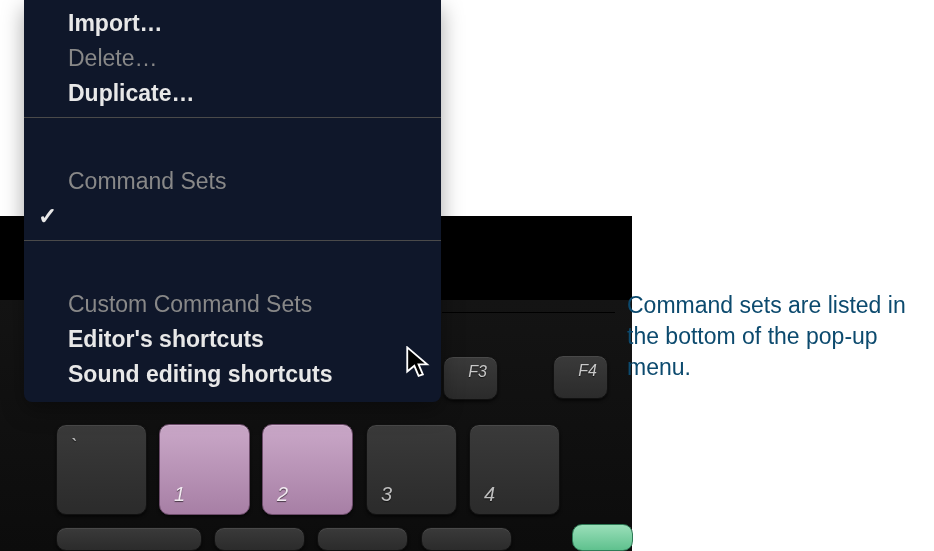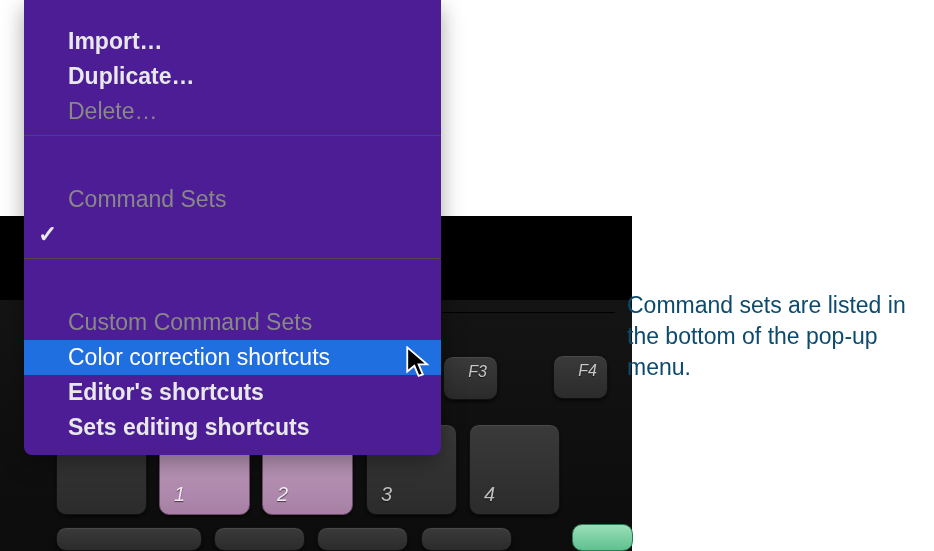--- a/index.html
+++ b/index.html
@@ -69,25 +69,25 @@
     color: #c8c8c8;
     text-shadow: 0 1px 1px rgba(0,0,0,.6);
   }
 
   
   .menu {
     position: absolute;
     left: 24px;
     top: 0;
     width: 417px;
-    background: #4c1d95;
+    background: #0f172a;
     color: #e8e8e8;
     border-radius: 0 0 8px 8px;
     box-shadow: 0 8px 22px rgba(0,0,0,.35);
-    padding: 24px 0 10px 0;
+    padding: 6px 0 10px 0;
     font-size: 23px;
     line-height: 1.35;
   }
   .menu-item, .menu-header {
     display: flex;
     align-items: center;
     padding: 2px 18px 2px 14px;
   }
   .menu-item { cursor: default; }
   .check-col {
@@ -172,56 +172,52 @@
 <div class="key key-dark" style="left:214px; top:527px; width:91px; height:24px;"></div>
 <div class="key key-dark" style="left:317px; top:527px; width:91px; height:24px;"></div>
 <div class="key key-dark" style="left:421px; top:527px; width:91px; height:24px;"></div>
 
 <div class="menu">
 
   <div class="menu-item">
     <span class="check-col"></span>
     <span class="menu-label" style="font-weight:600;">Import…</span>
   </div>
+  <div class="menu-item disabled">
+    <span class="check-col"></span>
+    <span class="menu-label">Delete…</span>
+  </div>
   <div class="menu-item">
     <span class="check-col"></span>
     <span class="menu-label" style="font-weight:600;">Duplicate…</span>
   </div>
-  <div class="menu-item disabled">
-    <span class="check-col"></span>
-    <span class="menu-label">Delete…</span>
-  </div>
 
   <div class="sep"></div>
 
   <div class="menu-header">
     <span class="check-col"></span>
     <span class="menu-label">Command Sets</span>
   </div>
   <div class="menu-item">
     <span class="check-col">✓</span>
   </div>
 
   <div class="sep"></div>
 
   <div class="menu-header">
     <span class="check-col"></span>
     <span class="menu-label">Custom Command Sets</span>
   </div>
-  <div class="menu-item highlight">
-    <span class="check-col"></span>
-    <span class="menu-label">Color correction shortcuts</span>
-  </div>
   <div class="menu-item">
     <span class="check-col"></span>
     <span class="menu-label" style="font-weight:600;">Editor's shortcuts</span>
   </div>
   <div class="menu-item">
     <span class="check-col"></span>
-    <span class="menu-label" style="font-weight:600;">Sets editing shortcuts</span>
+    <span class="menu-label" style="font-weight:600;">Sound editing shortcuts</span>
   </div>
 </div>
 
 <div class="callout-line"></div>
 <div class="callout-text">Command sets are listed in the bottom of the pop-up menu.</div>
 
 <svg class="cursor" viewBox="0 0 20 24">
   <path d="M1 1 L1 18 L6 14 L9 21 L12 20 L9 13 L15 13 Z" fill="#000" stroke="#fff" stroke-width="1.3"></path>
 </svg>
 

